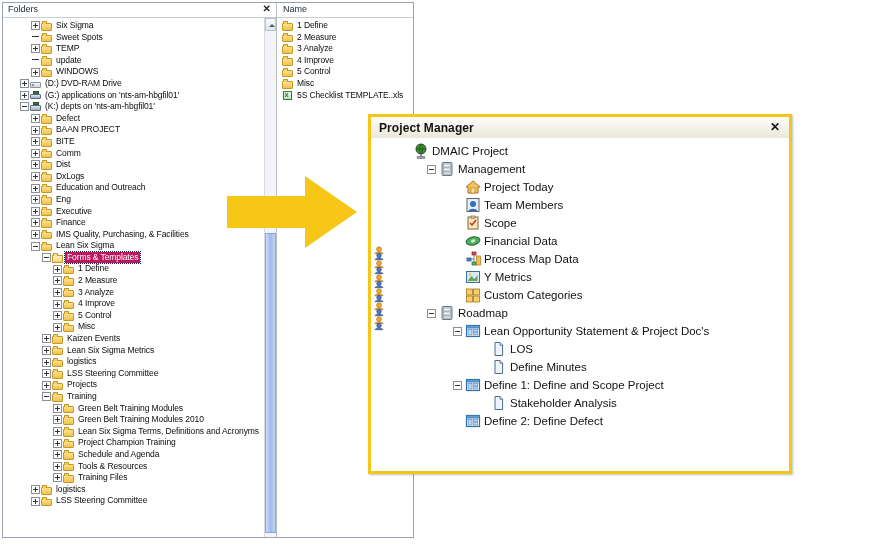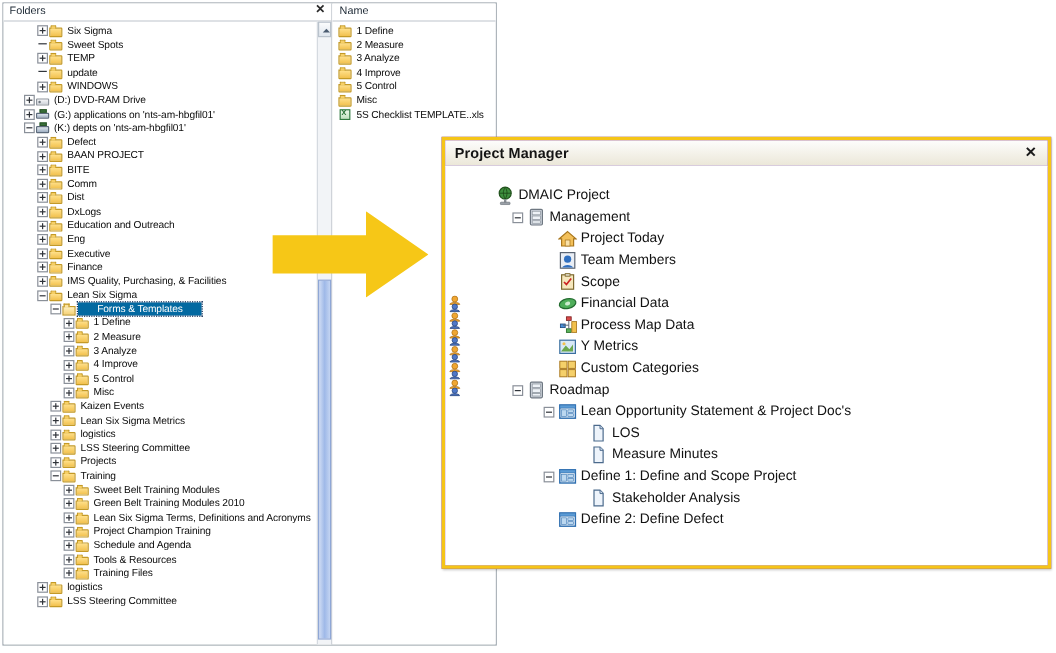--- a/index.html
+++ b/index.html
@@ -59,22 +59,22 @@
     color: #0b0b0b;
     line-height: 11.6px;
   }
   .trow {
     display: flex; align-items: center;
     height: 11.6px;
     white-space: nowrap;
   }
   .trow .lbl { padding-left: 2px; letter-spacing: -0.1px; }
   .trow.sel .lbl {
-    background: #0369a1; color: #ffffff;
-    padding: 0 16px; outline: 1px dotted #0d2b55;
+    background: #be185d; color: #ffffff;
+    padding: 0 2px; outline: 1px dotted #0d2b55;
   }
   .exp {
     width: 9px; height: 9px; margin-right: 1px;
     box-sizing: border-box;
     border: 1px solid #8a9099;
     background: #ffffff;
     position: relative; flex: 0 0 auto;
     font-size: 0;
   }
   .exp::before {
@@ -167,22 +167,22 @@
     background: linear-gradient(90deg,#cfdcf4,#9fb9e8,#c3d4f2);
     border: 1px solid #8fa7d6; box-sizing: border-box; cursor: pointer;
   }
 
   
   .arrow { position: absolute; left: 227px; top: 176px; width: 130px; height: 72px; }
 
   
   .pm {
     position: absolute; left: 368px; top: 114px;
-    width: 508px; height: 360px;
-    background: #6d28d9;
+    width: 424px; height: 360px;
+    background: #86efac;
     border: 3px solid #f5c518;
     box-sizing: border-box;
     box-shadow: 1px 1px 2px rgba(0,0,0,0.25);
   }
   .pm-title {
     height: 21px;
     background: linear-gradient(#fdfdfc, #ebe7d8);
     border-bottom: 1px solid #c9c3ad;
     position: relative;
     display: flex; align-items: center;
@@ -196,21 +196,21 @@
     font-size: 12px; font-weight: bold; color: #1a1a1a;
     line-height: 14px; cursor: pointer;
   }
   .pm-body {
     position: absolute; left: 0; right: 0; top: 21px; bottom: 0;
     background: #ffffff;
     overflow: hidden;
   }
   .pm-tree {
     font-size: 11.5px; color: #111111;
-    padding-top: 16px;
+    padding-top: 4px;
   }
   .pmrow {
     display: flex; align-items: center;
     height: 18px; white-space: nowrap;
     position: relative;
   }
   .pmrow .plbl { padding-left: 3px; }
   .pexp {
     width: 9px; height: 9px; box-sizing: border-box;
     border: 1px solid #8a9099; background: #ffffff;
@@ -439,21 +439,21 @@
             <div class="trow">
               <span class="spacer" style="width: 39px;"></span>
               <span class="exp minus"></span>
               <span class="ico folder"></span>
               <span class="lbl">Training</span>
             </div>
             <div class="trow">
               <span class="spacer" style="width: 50px;"></span>
               <span class="exp plus"></span>
               <span class="ico folder"></span>
-              <span class="lbl">Sweet Belt Training Modules</span>
+              <span class="lbl">Green Belt Training Modules</span>
             </div>
             <div class="trow">
               <span class="spacer" style="width: 50px;"></span>
               <span class="exp plus"></span>
               <span class="ico folder"></span>
               <span class="lbl">Green Belt Training Modules 2010</span>
             </div>
             <div class="trow">
               <span class="spacer" style="width: 50px;"></span>
               <span class="exp plus"></span>
@@ -726,21 +726,21 @@
               </svg></span>
             <span class="plbl">LOS</span>
           </div>
           <div class="pmrow">
             <span class="indent" style="width: 108px;"></span>
             <span class="pexp blank"></span>
             <span class="pmico"><svg width="16" height="16" viewBox="0 0 16 16" xmlns="http://www.w3.org/2000/svg">
                 <path d="M4 1.5h5l2.6 2.6v10.4H4z" fill="#eef4fb" stroke="#4b6a8c" stroke-width="1"></path>
                 <path d="M9 1.5v2.8h2.6" fill="#cfdded" stroke="#4b6a8c" stroke-width="0.8"></path>
               </svg></span>
-            <span class="plbl">Measure Minutes</span>
+            <span class="plbl">Define Minutes</span>
           </div>
           <div class="pmrow">
             <span class="indent" style="width: 82px;"></span>
             <span class="pexp"></span>
             <span class="pmico"><svg width="16" height="16" viewBox="0 0 16 16" xmlns="http://www.w3.org/2000/svg">
                 <rect x="1.5" y="2.5" width="13" height="11" fill="#ffffff" stroke="#2f6fb0" stroke-width="1.2"></rect>
                 <rect x="1.5" y="2.5" width="13" height="2.6" fill="#5b9bd5" stroke="#2f6fb0" stroke-width="0.6"></rect>
                 <rect x="3" y="6.5" width="4" height="5.5" fill="#bcd8f0" stroke="#4c84bb" stroke-width="0.6"></rect>
                 <rect x="8.2" y="6.5" width="4.6" height="2.3" fill="#bcd8f0" stroke="#4c84bb" stroke-width="0.6"></rect>
                 <rect x="8.2" y="9.7" width="4.6" height="2.3" fill="#bcd8f0" stroke="#4c84bb" stroke-width="0.6"></rect>

